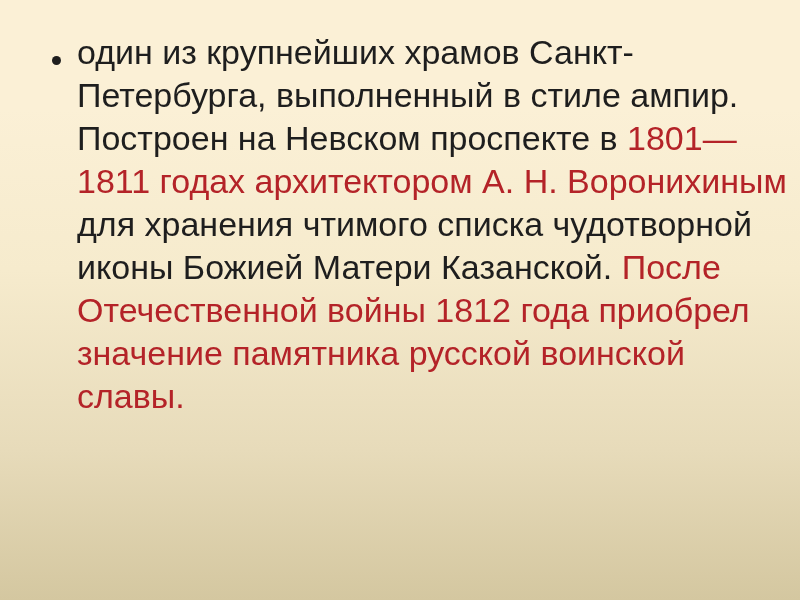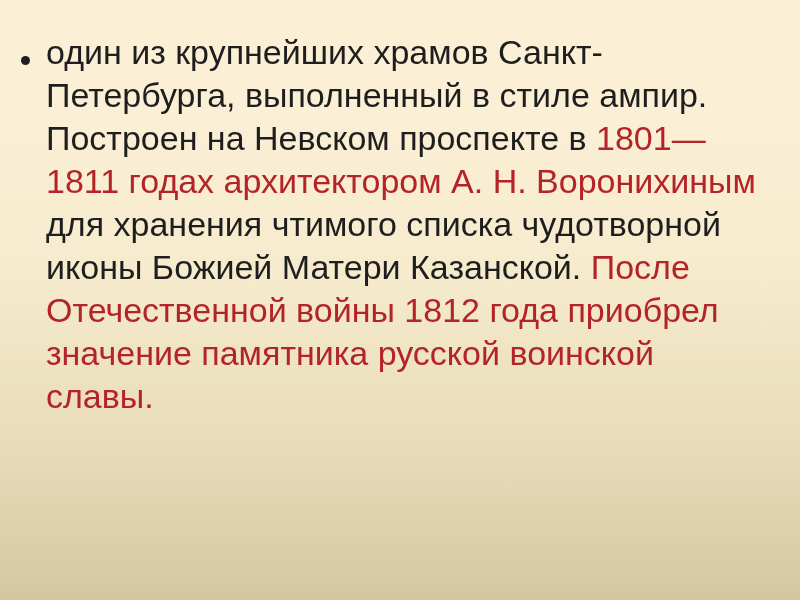--- a/index.html
+++ b/index.html
@@ -25,21 +25,21 @@
     padding: 44px 10px 0 10px;
     text-align: center;
     font-size: 47px;
     font-weight: 400;
     line-height: 1.2;
     color: var(--text-dark);
     letter-spacing: 0px;
   }
   .slide-body {
     margin-top: 31px;
-    padding-left: 21px;
+    padding-left: 52px;
   }
   .bullet-item {
     display: flex;
     align-items: flex-start;
   }
   .bullet-marker {
     flex: none;
     width: 9px;
     height: 9px;
     border-radius: 50%;

